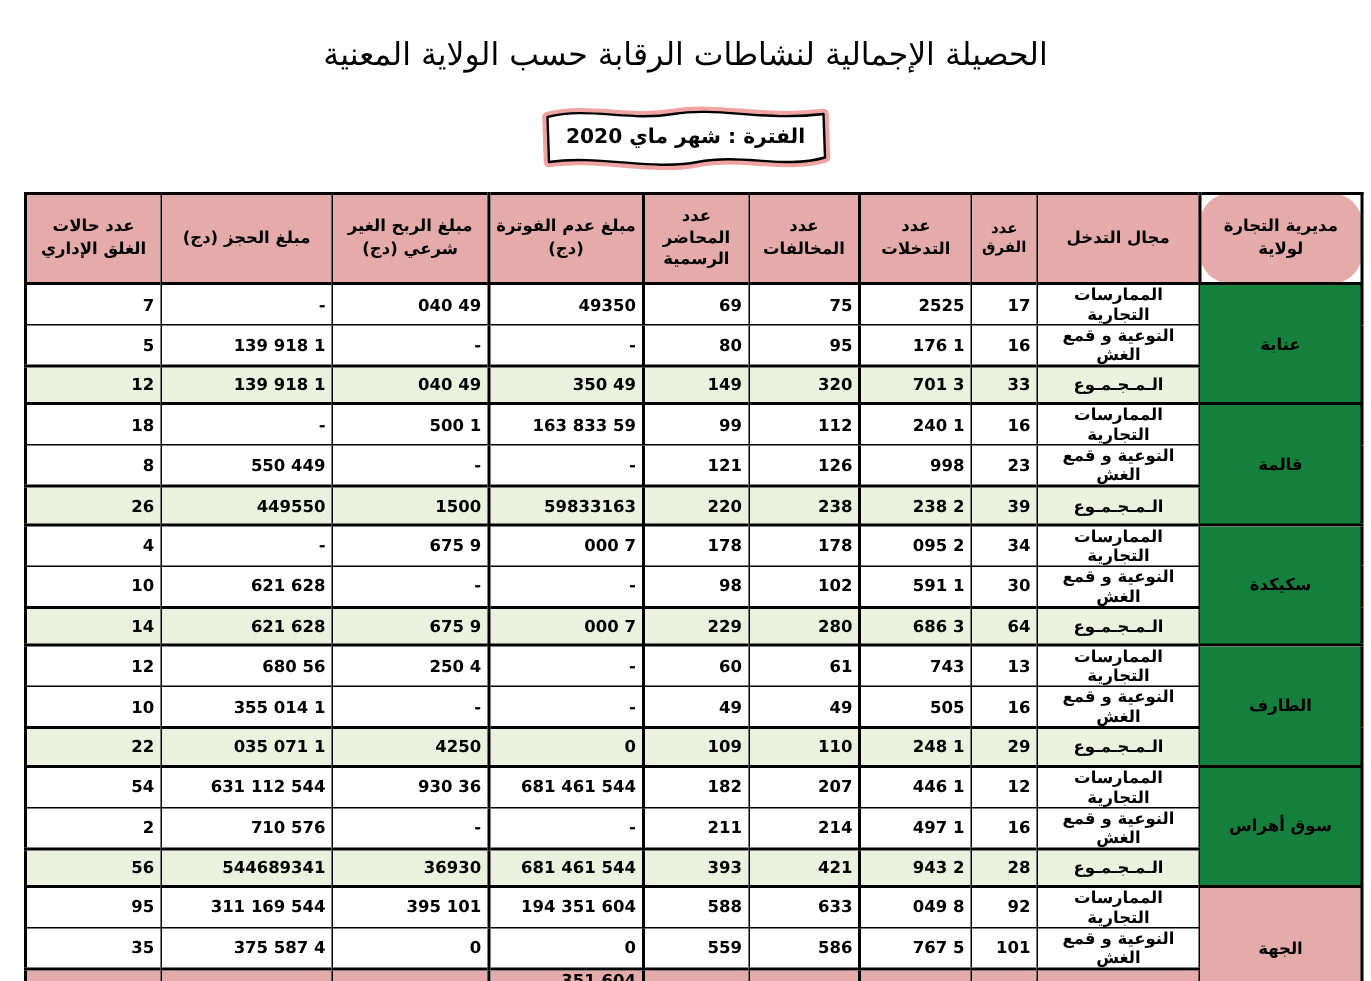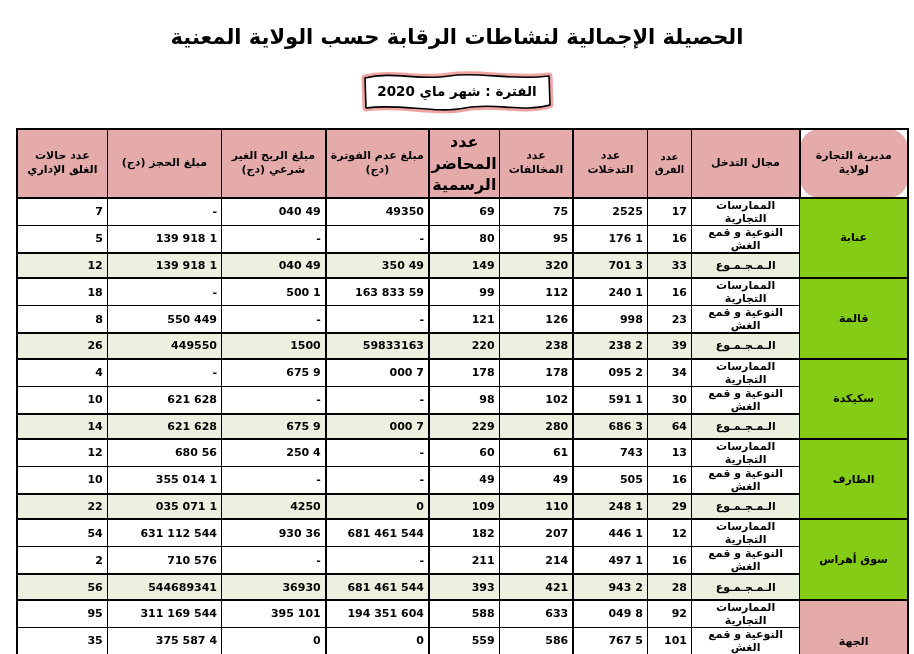--- a/index.html
+++ b/index.html
@@ -1,50 +1,50 @@
 <!DOCTYPE html>
 <html lang="ar"><head>
 <meta charset="utf-8">
 <style>
   html,body{margin:0;padding:0;}
   body{width:914px;height:654px;background:#fff;font-family:"DejaVu Sans",sans-serif;color:#000;overflow:hidden;}
   .page{position:relative;width:914px;height:654px;background:#fff;}
 
   .title{position:absolute;top:24px;left:0;width:100%;text-align:center;
-         font-size:21px;font-weight:bold;font-family:"DejaVu Serif","DejaVu Sans",serif;direction:rtl;}
+         font-size:21px;font-weight:normal;font-family:"DejaVu Serif","DejaVu Sans",serif;direction:rtl;}
 
   .period-wrap{position:absolute;top:68px;left:357px;width:200px;height:50px;}
   .period-wrap svg{position:absolute;top:0;left:0;}
   .period-text{position:absolute;top:0;left:0;width:200px;height:46px;display:flex;
                align-items:center;justify-content:center;font-size:13.5px;font-weight:bold;direction:rtl;}
 
   table.rpt{position:absolute;top:128px;left:16px;width:893px;border-collapse:collapse;
             table-layout:fixed;direction:rtl;border:2.5px solid #000;}
   .rpt th,.rpt td{border:1px solid #000;padding:0 4px;overflow:hidden;}
 
   .rpt thead tr{height:60px;}
   .rpt th{background:#E5ABAB;font-size:11px;font-weight:bold;text-align:center;
           vertical-align:middle;border-bottom:2.5px solid #000;padding:1px 2px;line-height:1.35;}
   .rpt th.c-teams{font-size:10px;padding:1px 0;}
-  .rpt th.c-reports{font-size:16px;}
+  .rpt th.c-reports{font-size:11px;}
 
   .rpt tbody tr{height:25.4px;}
   .rpt td{font-size:11px;font-weight:bold;vertical-align:middle;}
 
   .c-domain{text-align:center;font-size:10.5px;}
   .c-wilaya{text-align:center;font-size:12px;font-weight:bold;border-left:2.5px solid #000;}
   .c-teams,.c-interv,.c-viol,.c-reports,.c-noinv,.c-profit,.c-seizure,.c-closures{text-align:right;}
 
   
   .t-left,th.c-interv,td.c-interv,th.c-reports,td.c-reports,th.c-noinv,td.c-noinv{border-left:2.5px solid #000;}
   th.c-wilaya{border-left:2.5px solid #000;border-radius:20px;}
 
   tr.row-subtotal td{background:#EBF1DE;border-top:2.5px solid #000;border-bottom:2.5px solid #000;}
   tr.row-final td{background:#E5ABAB;border-top:2.5px solid #000;border-bottom:2.5px solid #000;}
-  td.greenbg{background:#84cc16;border-top:2.5px solid #000;border-bottom:2.5px solid #000;}
+  td.greenbg{background:#15803d;border-top:2.5px solid #000;border-bottom:2.5px solid #000;}
   td.pinkbg{background:#E5ABAB;border-top:2.5px solid #000;border-bottom:2.5px solid #000;}
 </style>
 </head>
 <body>
 
 <div class="page">
 
   <div class="title">الحصيلة الإجمالية لنشاطات الرقابة  حسب الولاية المعنية</div>
 
   <div class="period-wrap">

